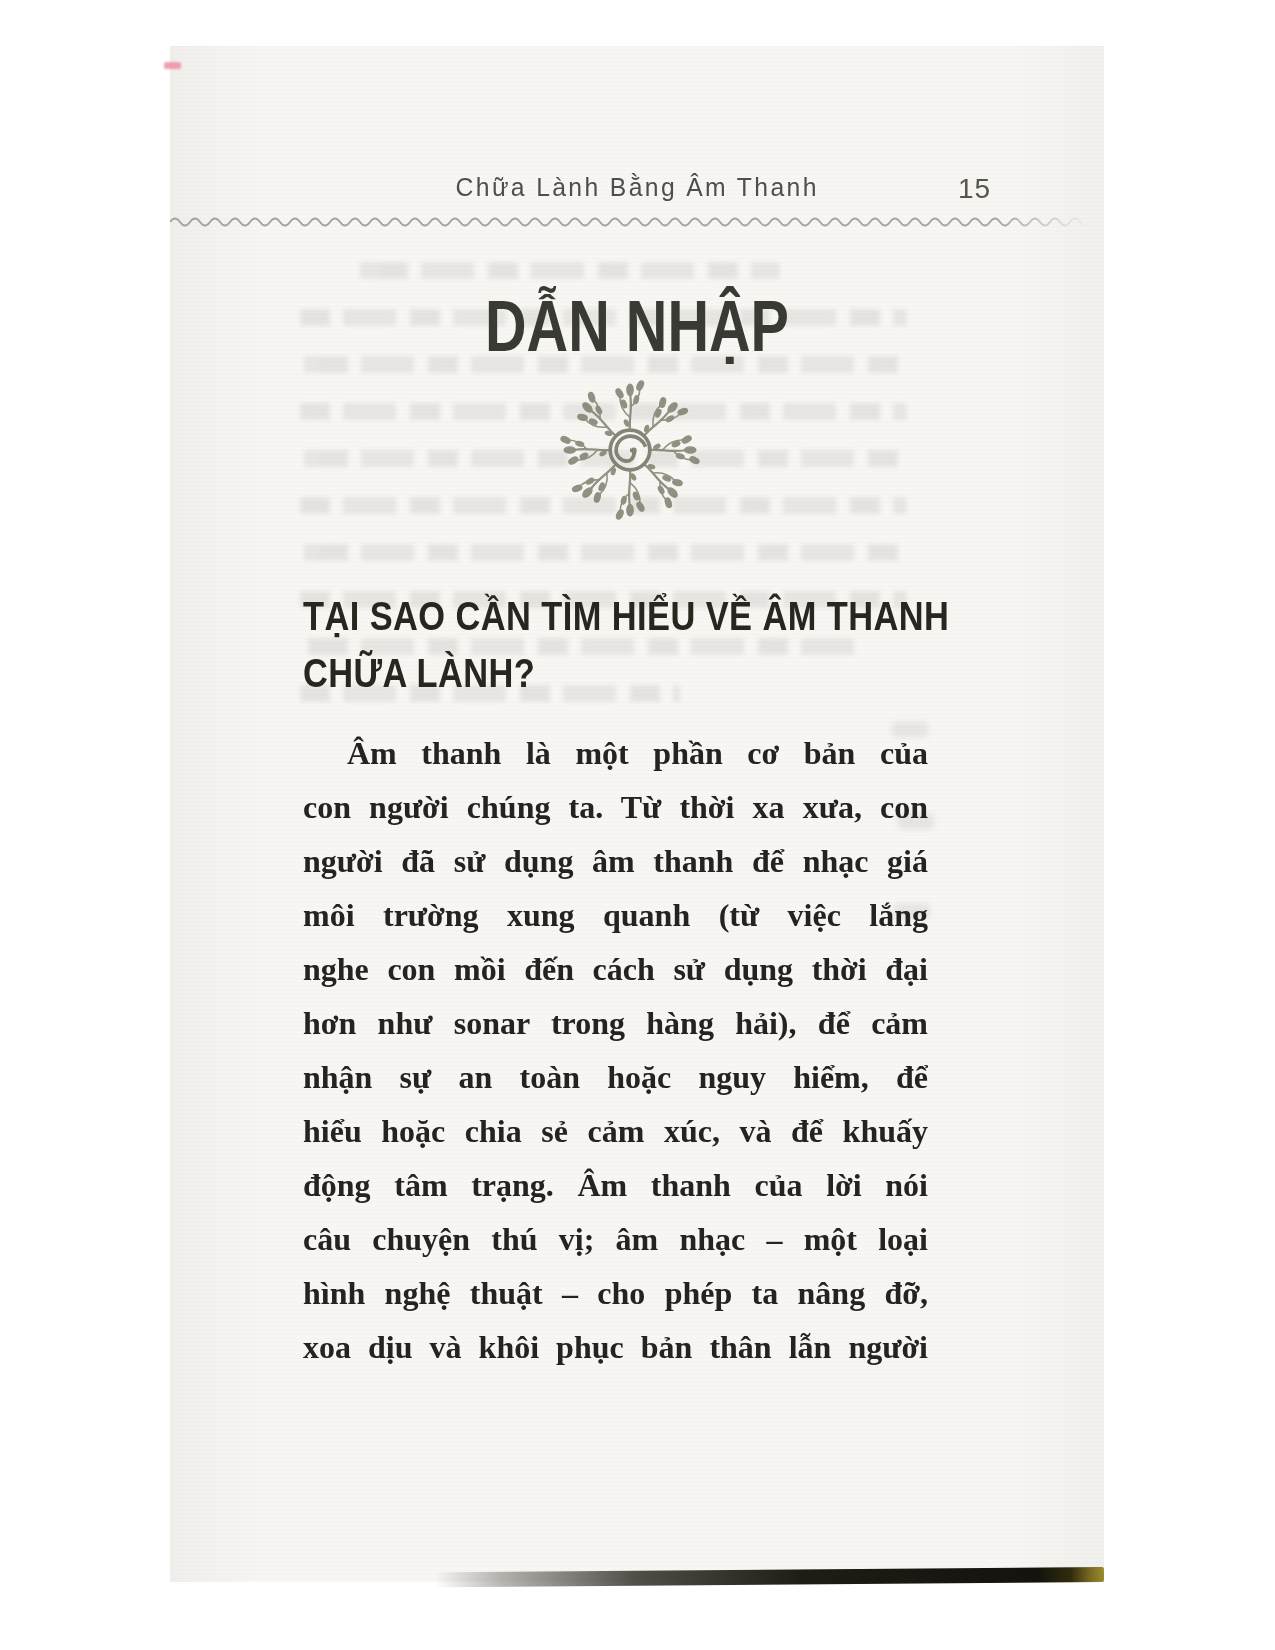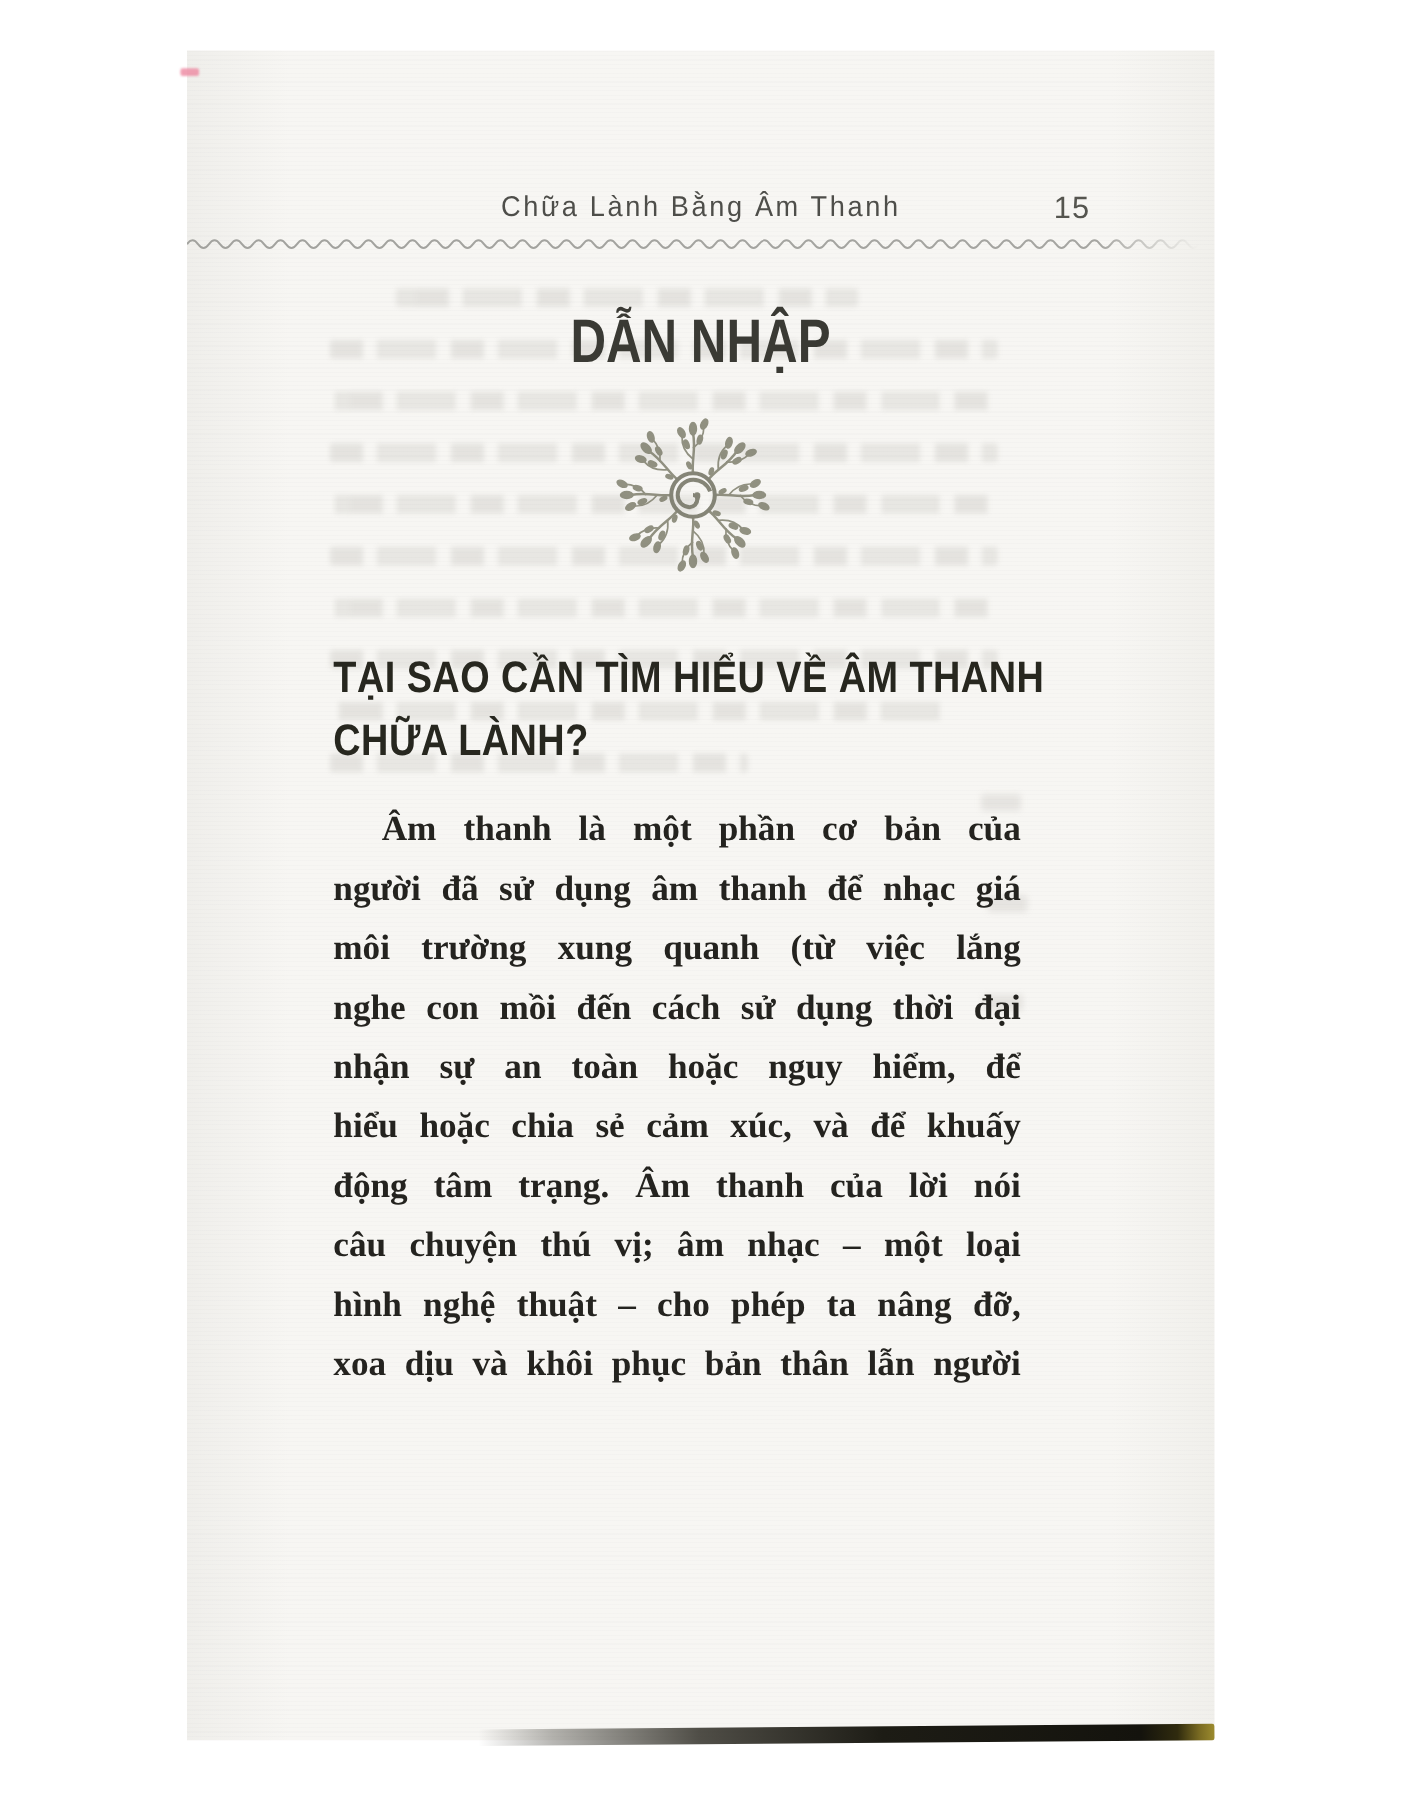--- a/index.html
+++ b/index.html
@@ -33,23 +33,23 @@
   
   .ghost{position:absolute; height:17px; filter:blur(2.3px); opacity:.5;
     background-image:repeating-linear-gradient(90deg,
       rgba(143,141,133,0.34) 0 30px, rgba(143,141,133,0) 30px 43px,
       rgba(143,141,133,0.30) 43px 96px, rgba(143,141,133,0) 96px 110px);
     border-radius:3px;}
   .ghost:nth-child(odd){background-position:18px 0;}
   .ghost-smudge{position:absolute; width:36px; height:15px; background:rgba(140,138,130,0.16);
     filter:blur(3px); border-radius:3px;}
   .chapter-title{
-    position:absolute; left:0; top:228px; width:100%; margin:0; text-align:center;
+    position:absolute; left:0; top:244px; width:100%; margin:0; text-align:center;
     font-family:"Liberation Sans", sans-serif; font-weight:bold;
-    font-size:56px; line-height:72px; color:#3a3a34; letter-spacing:0px;
+    font-size:72px; line-height:72px; color:#3a3a34; letter-spacing:0px;
   }
   .chapter-title .squeeze{display:inline-block; transform:scaleX(.80); transform-origin:center top;}
   .ornament{position:absolute; left:375px; top:319px; width:170px; height:170px; opacity:.88;}
   .section-heading{
     position:absolute; left:133px; top:542px; width:660px; margin:0;
     font-family:"Liberation Sans", sans-serif; font-weight:bold;
     font-size:40px; line-height:57px; color:#27271f; letter-spacing:.5px;
     transform:scaleX(.86); transform-origin:0 0; white-space:nowrap;
   }
   .section-heading .hline{display:block;}
@@ -143,23 +143,25 @@
       </g>
     </svg>
 
     <h2 class="section-heading">
       <span class="hline">TẠI SAO CẦN TÌM HIỂU VỀ ÂM THANH</span>
       <span class="hline">CHỮA LÀNH?</span>
     </h2>
 
     <div class="body-text">
       <div class="body-line indent">Âm thanh là một phần cơ bản của</div>
+      <div class="body-line">con người chúng ta. Từ thời xa xưa, con</div>
       <div class="body-line">người đã sử dụng âm thanh để nhạc giá</div>
       <div class="body-line">môi trường xung quanh (từ việc lắng</div>
       <div class="body-line">nghe con mồi đến cách sử dụng thời đại</div>
+      <div class="body-line">hơn như sonar trong hàng hải), để cảm</div>
       <div class="body-line">nhận sự an toàn hoặc nguy hiểm, để</div>
       <div class="body-line">hiểu hoặc chia sẻ cảm xúc, và để khuấy</div>
       <div class="body-line">động tâm trạng. Âm thanh của lời nói</div>
       <div class="body-line">câu chuyện thú vị; âm nhạc – một loại</div>
       <div class="body-line">hình nghệ thuật – cho phép ta nâng đỡ,</div>
       <div class="body-line">xoa dịu và khôi phục bản thân lẫn người</div>
     </div>
 
     <div class="bottom-edge"></div>
   </div>

